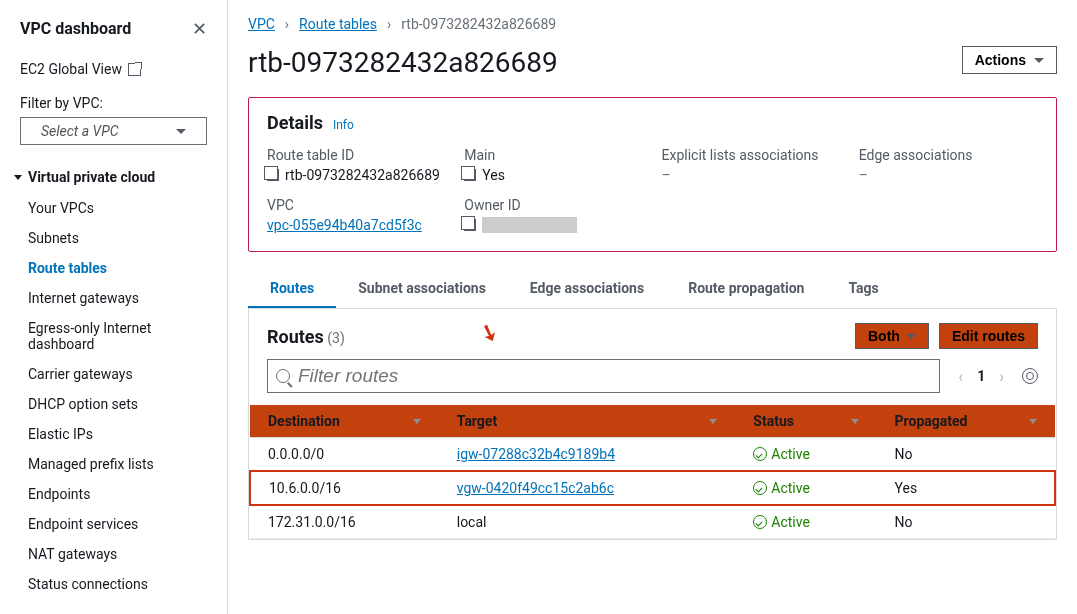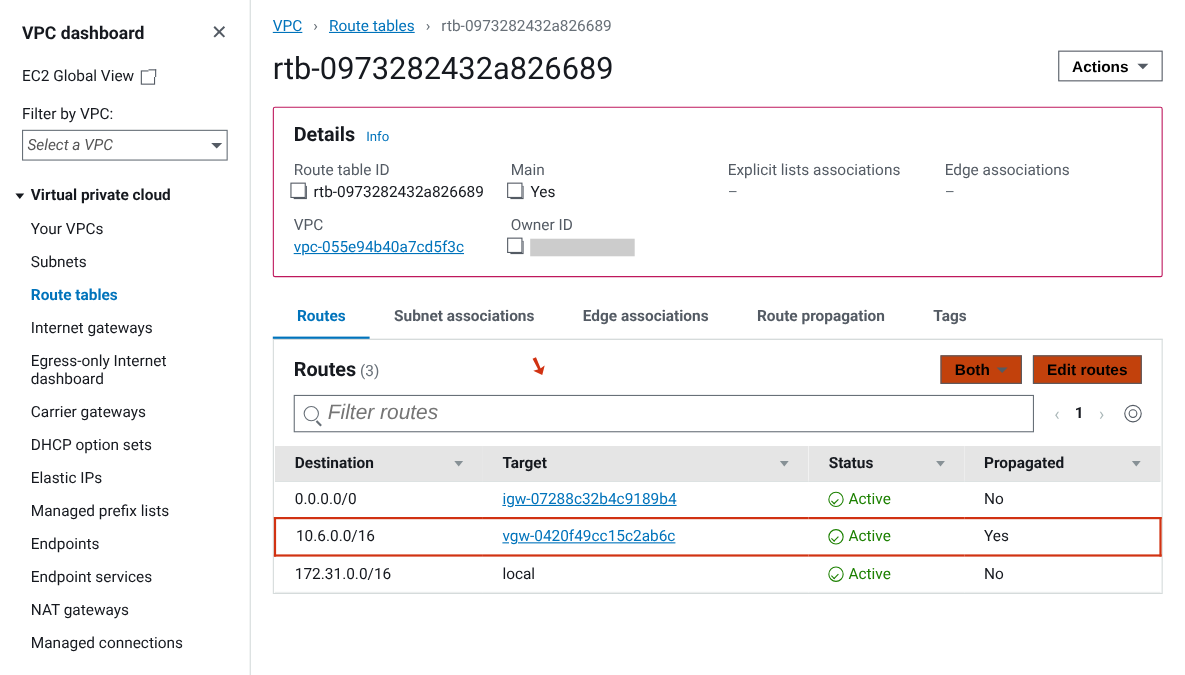--- a/index.html
+++ b/index.html
@@ -5,21 +5,21 @@
 * { box-sizing: border-box; margin: 0; padding: 0; }
 body { font-family: -apple-system, BlinkMacSystemFont, "Segoe UI", Roboto, Arial, sans-serif; font-size: 14px; color: #16191f; background: #fff; display: flex; height: 614px; width: 1077px; overflow: hidden; }
 .sidebar { width: 228px; border-right: 1px solid #d5dbdb; padding: 18px 0; overflow-y: auto; }
 .sidebar-header { display: flex; justify-content: space-between; align-items: center; padding: 0 20px 14px 20px; }
 .sidebar-title { font-size: 16px; font-weight: 700; }
 .close-x { font-size: 18px; color: #545b64; cursor: pointer; }
 .sidebar-link-ext { display:flex; align-items:center; gap:6px; padding: 8px 20px; color:#16191f; }
 .ext-icon { width:13px; height:13px; border:1.5px solid #545b64; position:relative; display:inline-block; }
 .ext-icon::after { content:""; position:absolute; top:-2px; right:-2px; width:6px; height:6px; border-top:1.5px solid #545b64; border-right:1.5px solid #545b64; background:#fff;}
 .filter-label { padding: 10px 20px 6px 20px; font-size:14px; }
-.select-wrap { margin: 0 20px 16px 20px; border:1px solid #687078; display:flex; align-items:center; justify-content:space-between; padding:5px 4px; cursor:pointer; }
+.select-wrap { margin: 0 20px 16px 20px; border:1px solid #687078; display:flex; align-items:center; justify-content:space-between; padding:5px 20px; cursor:pointer; }
 .select-text { font-style: italic; color:#555; }
 .caret-down { width:0; height:0; border-left:5px solid transparent; border-right:5px solid transparent; border-top:5px solid #545b64; }
 .nav-section-title { display:flex; align-items:center; gap:6px; padding:8px 14px; font-weight:700; cursor:pointer;}
 .tri-down { width:0;height:0;border-left:4px solid transparent;border-right:4px solid transparent;border-top:5px solid #16191f;}
 .nav-item { padding:7px 20px 7px 28px; color:#16191f; cursor:pointer;}
 .nav-item.active { color:#0073bb; font-weight:700;}
 .main { flex:1; padding:16px 20px; overflow-y:auto; position:relative;}
 .breadcrumbs { display:flex; align-items:center; gap:10px; font-size:14px; padding-bottom:8px;}
 .bc-link { color:#0073bb; text-decoration:underline; cursor:pointer;}
 .bc-sep { color:#687078;}
@@ -53,21 +53,21 @@
 .search-box { flex:1; border:1px solid #687078; display:flex; align-items:center; padding:5px 8px; gap:8px;}
 .search-icon { width:14px; height:14px; border:1.5px solid #687078; border-radius:50%; position:relative;}
 .search-icon::after { content:""; position:absolute; width:6px; height:1.5px; background:#687078; transform:rotate(45deg); bottom:-3px; right:-4px;}
 .search-input { border:none; outline:none; flex:1; font-style:italic; font-size:19px;}
 .pager { display:flex; align-items:center; gap:10px;}
 .pager-arrow { color:#aab7b8; font-size:16px; cursor:pointer; padding:2px 4px;}
 .pager-num { font-weight:700;}
 .gear-icon { width:16px; height:16px; border:1.8px solid #545b64; border-radius:50%; position:relative; cursor:pointer;}
 .gear-icon::before { content:""; position:absolute; inset:3px; border:1.5px solid #545b64; border-radius:50%;}
 table { width:100%; border-collapse:collapse;}
-th { text-align:left; font-weight:700; padding:8px 18px; border-bottom:1px solid #d5dbdb; background:#e5e5e5; position:relative;}
+th { text-align:left; font-weight:700; padding:8px 18px; border-bottom:1px solid #d5dbdb; background:#c2410c; position:relative;}
 .sort-tri { width:0;height:0;border-left:4px solid transparent;border-right:4px solid transparent;border-top:5px solid #879196; float:right; margin-top:6px;}
 td { padding:8px 18px; border-bottom:1px solid #eaeded;}
 tr.highlight td { border-top:2px solid #d13212; border-bottom:2px solid #d13212; background:#fff;}
 tr.highlight td:first-child { border-left:2px solid #d13212;}
 tr.highlight td:last-child { border-right:2px solid #d13212;}
 .status-active { color:#1d8102; display:flex; align-items:center; gap:4px;}
 .check-circle { width:14px; height:14px; border:1.5px solid #1d8102; border-radius:50%; position:relative; display:inline-block;}
 .check-circle::after { content:""; position:absolute; left:3px; top:4px; width:3px; height:5px; border-right:1.5px solid #1d8102; border-bottom:1.5px solid #1d8102; transform:rotate(45deg);}
 .arrow-red { position:absolute; left:252px; top:320px; color:#d13212; font-size:22px; transform:rotate(20deg); font-weight:bold;}
 </style>
@@ -98,21 +98,21 @@
       <div class="nav-item active">Route tables</div>
       <div class="nav-item">Internet gateways</div>
       <div class="nav-item">Egress-only Internet dashboard</div>
       <div class="nav-item">Carrier gateways</div>
       <div class="nav-item">DHCP option sets</div>
       <div class="nav-item">Elastic IPs</div>
       <div class="nav-item">Managed prefix lists</div>
       <div class="nav-item">Endpoints</div>
       <div class="nav-item">Endpoint services</div>
       <div class="nav-item">NAT gateways</div>
-      <div class="nav-item">Managed connections</div>
+      <div class="nav-item">Status connections</div>
     </div>
 </div>
 
 <div class="main">
   <div class="arrow-red">➘</div>
   <div class="breadcrumbs">
     <span class="bc-link">VPC</span>
     <span class="bc-sep">›</span>
     <span class="bc-link">Route tables</span>
     <span class="bc-sep">›</span>

